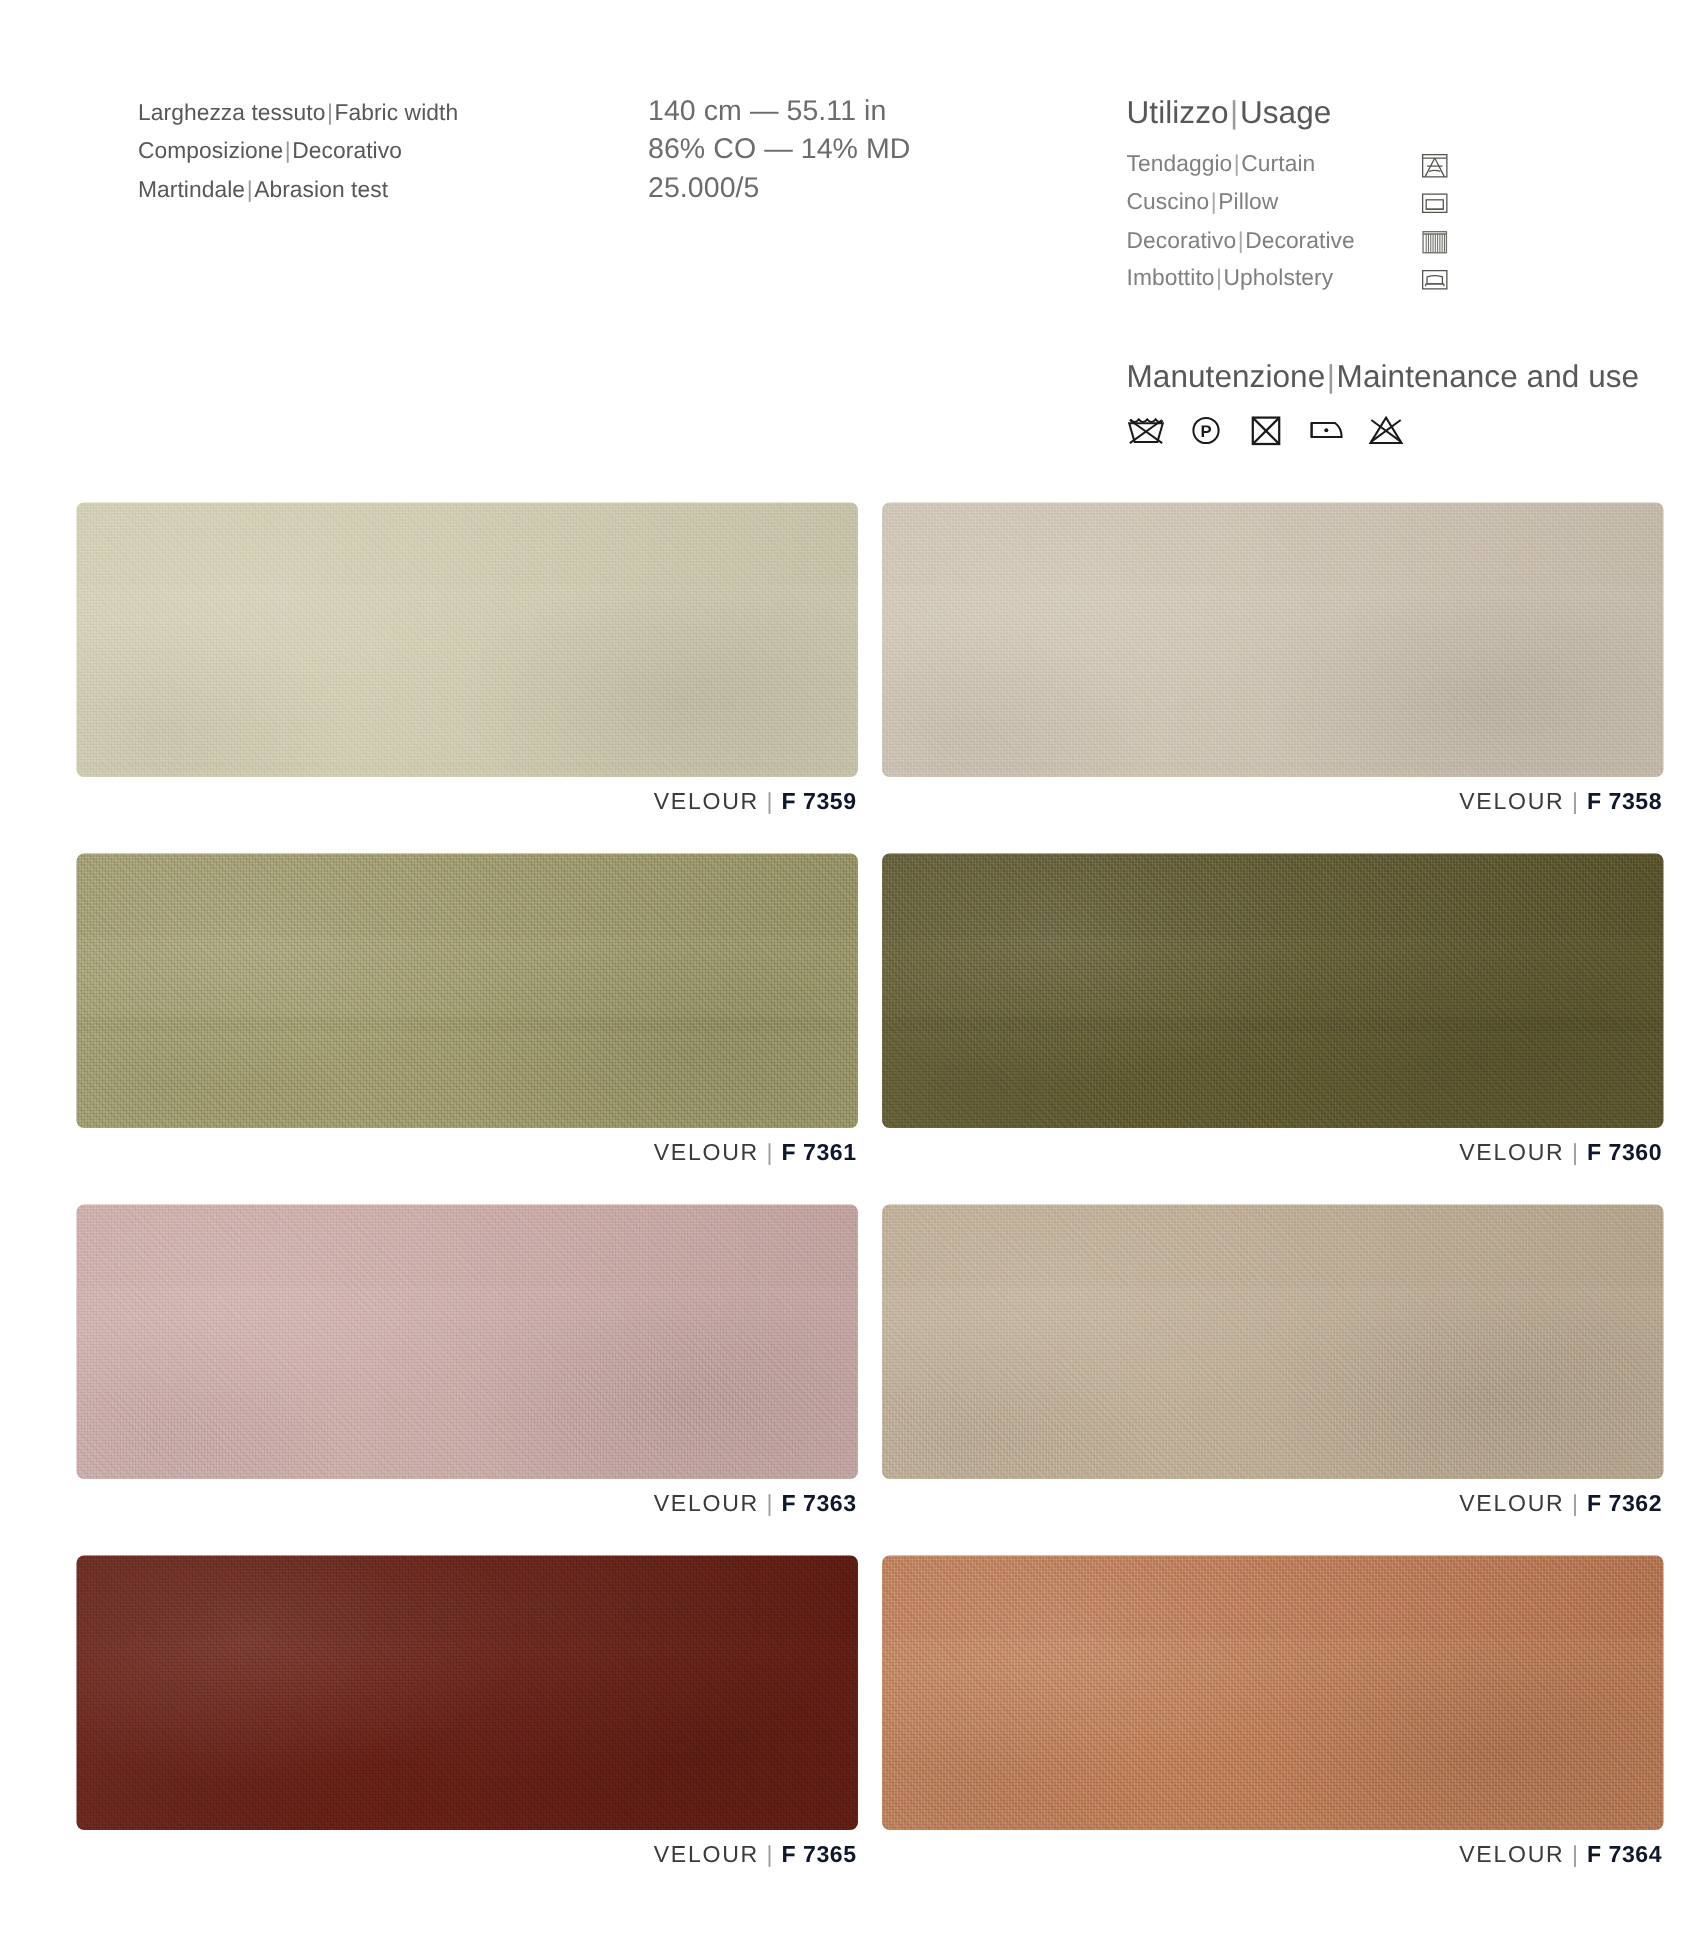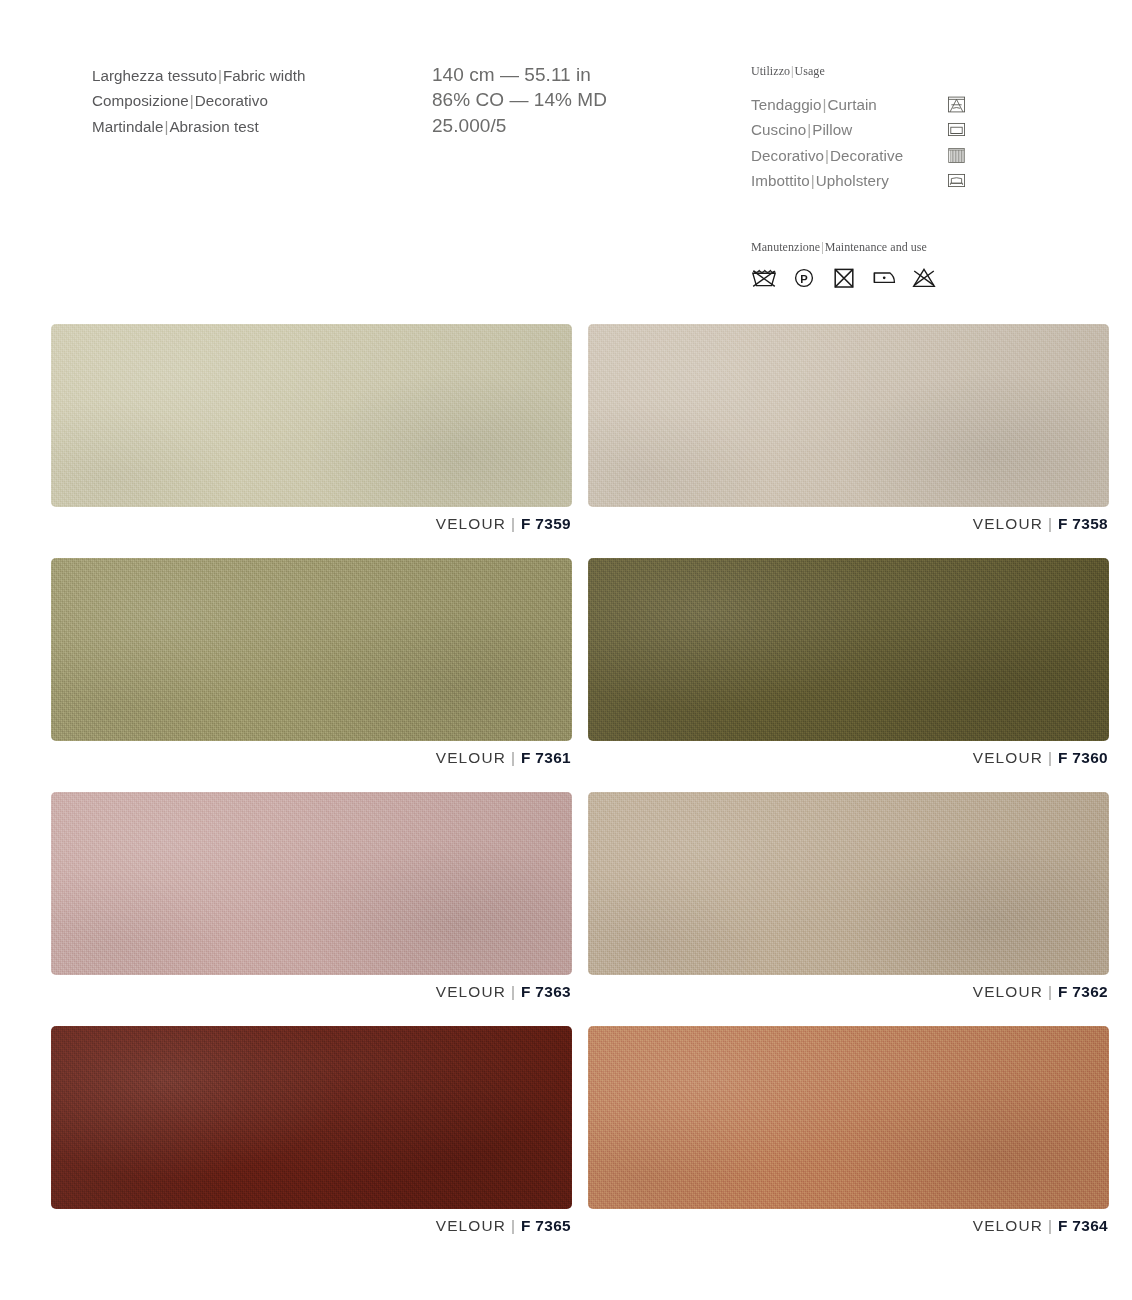--- a/index.html
+++ b/index.html
@@ -57,34 +57,32 @@
   }
 
   
   .usage-block {
     position: absolute;
     left: 710px;
     top: 64px;
     width: 300px;
   }
   .block-title {
-    font-size: 12px;
+    font-size: 21px;
     color: #58585a;
     letter-spacing: 0.05px;
     white-space: nowrap;
-    font-family: Liberation Serif, serif;
   }
   .block-title .sep { color: #9a9a98; padding: 0 1px; }
 
   .usage-list {
     margin-top: 13px;
   }
   .usage-row {
     display: flex;
-    align-items: center;
     height: 25.3px;
     width: 215px;
   }
   .usage-text {
     font-size: 15.2px;
     color: #808080;
     white-space: nowrap;
     letter-spacing: 0.05px;
     flex: 1;
   }
@@ -107,21 +105,21 @@
     display: flex;
     gap: 14px;
     align-items: center;
   }
   .maint-icon { width: 26px; height: 22px; display: block; }
 
   
   .grid {
     position: absolute;
     left: 51px;
-    top: 324px;
+    top: 335px;
     width: 1050px;
   }
   .grid-row {
     display: flex;
     gap: 16px;
     margin-bottom: 17px;
   }
   .cell {
     width: 521px;
   }

